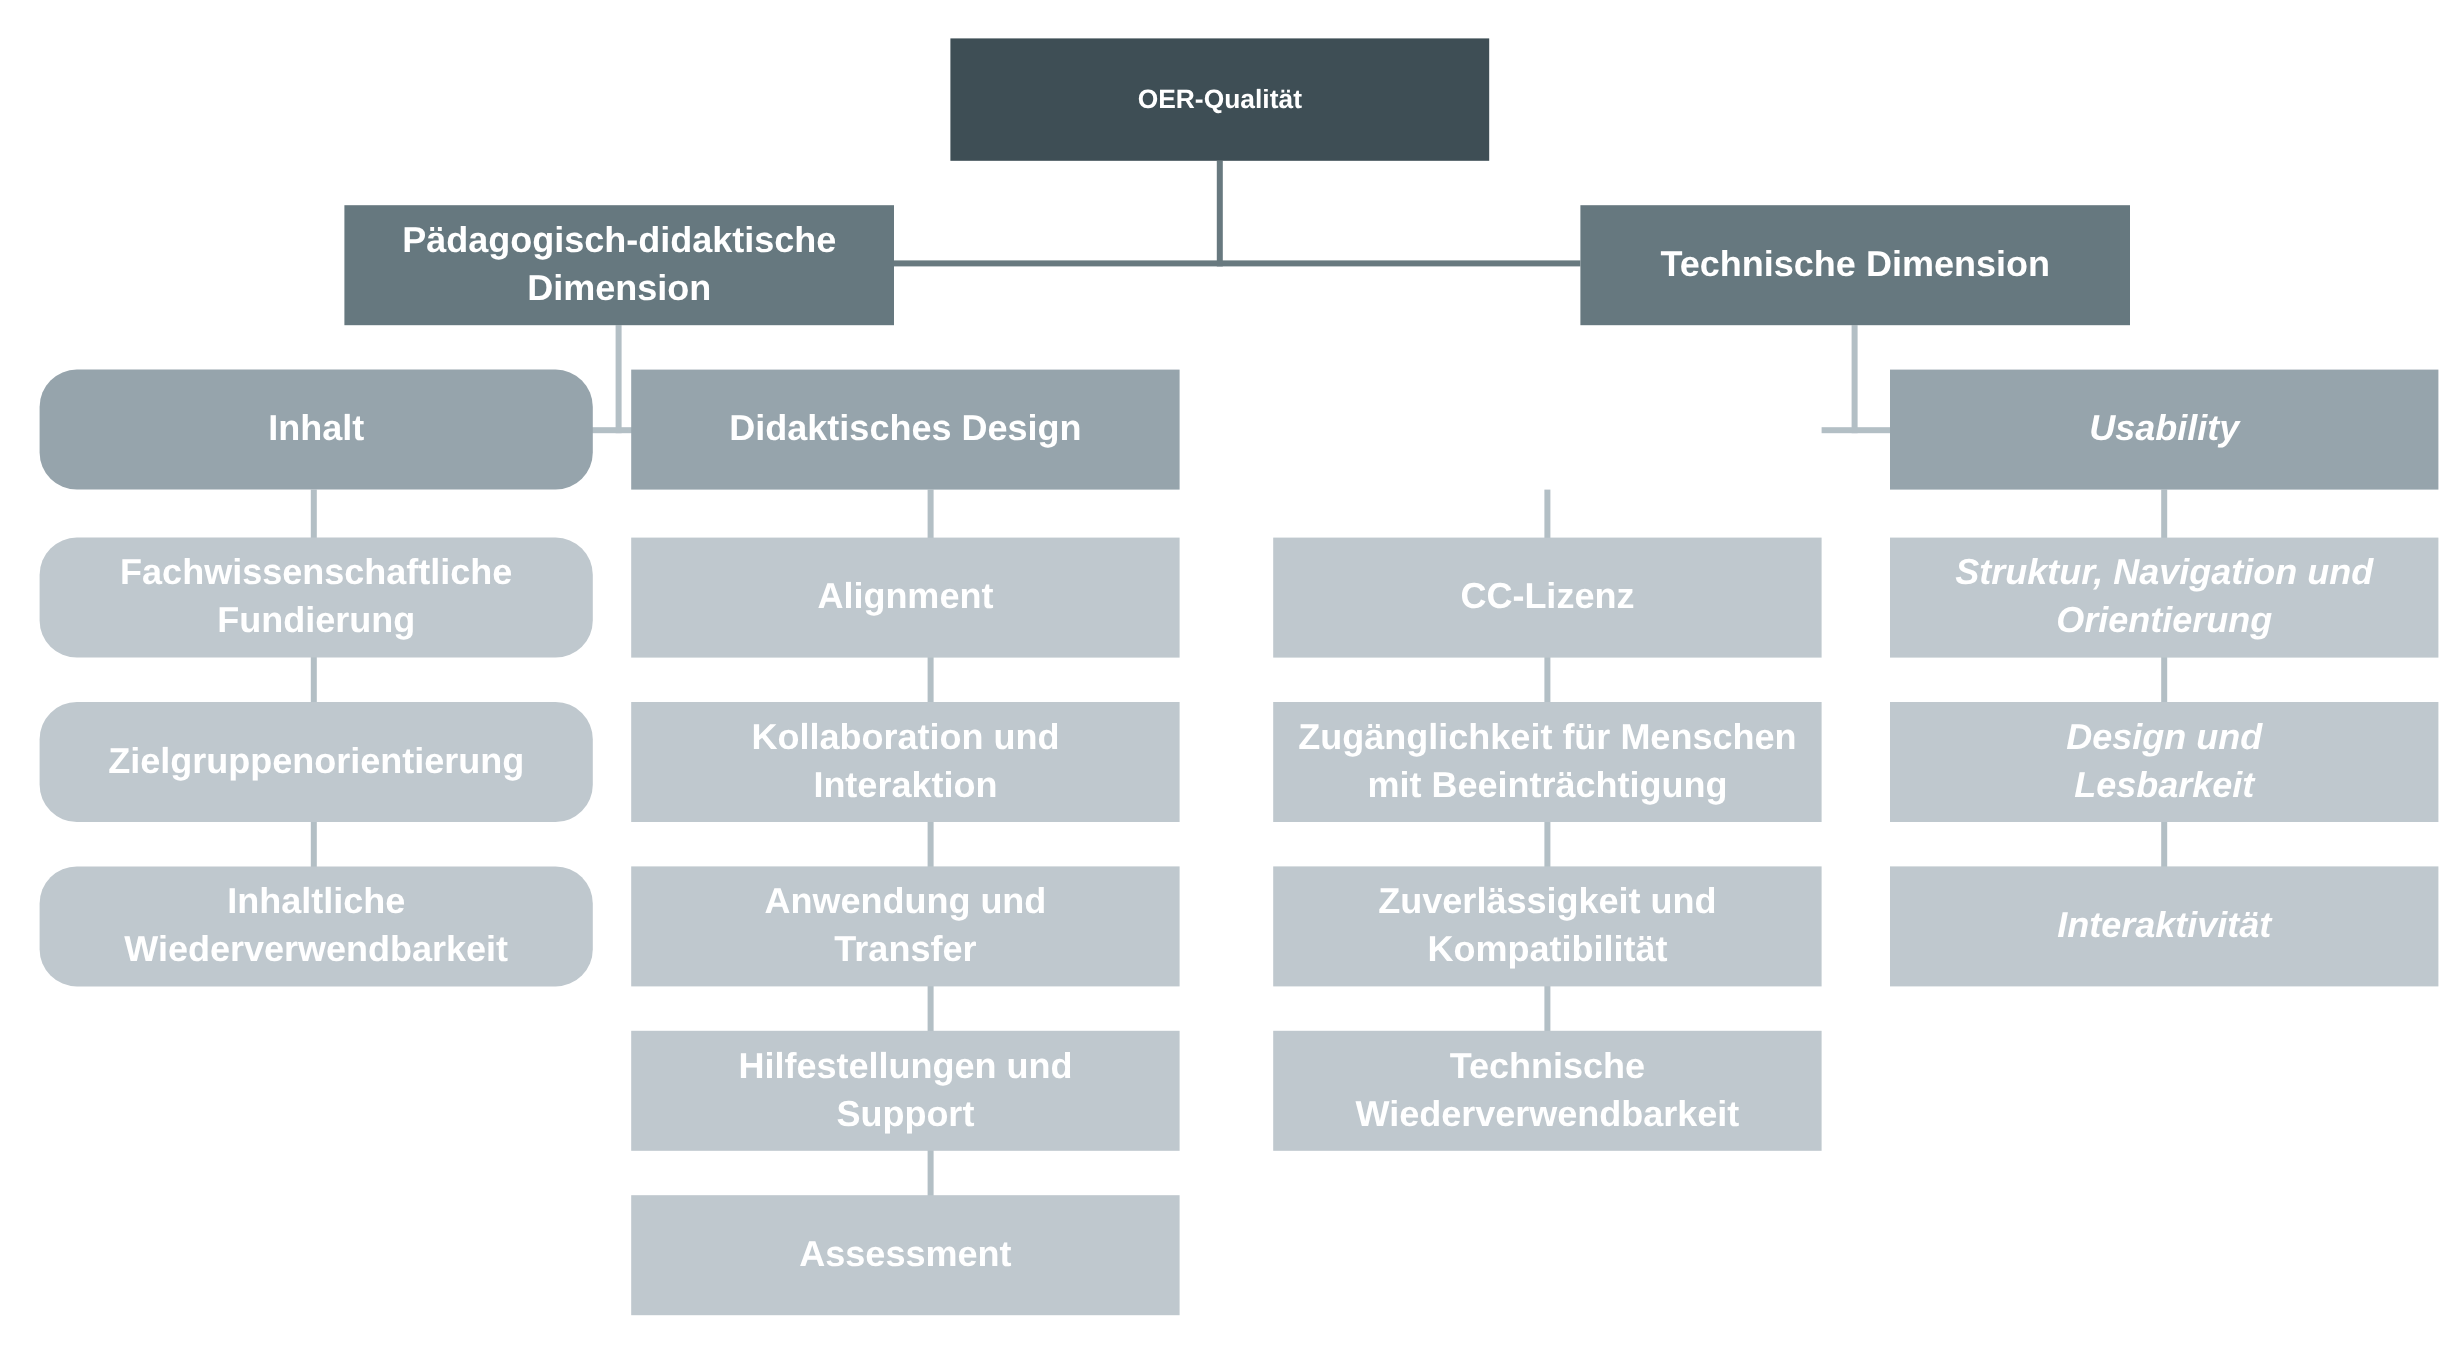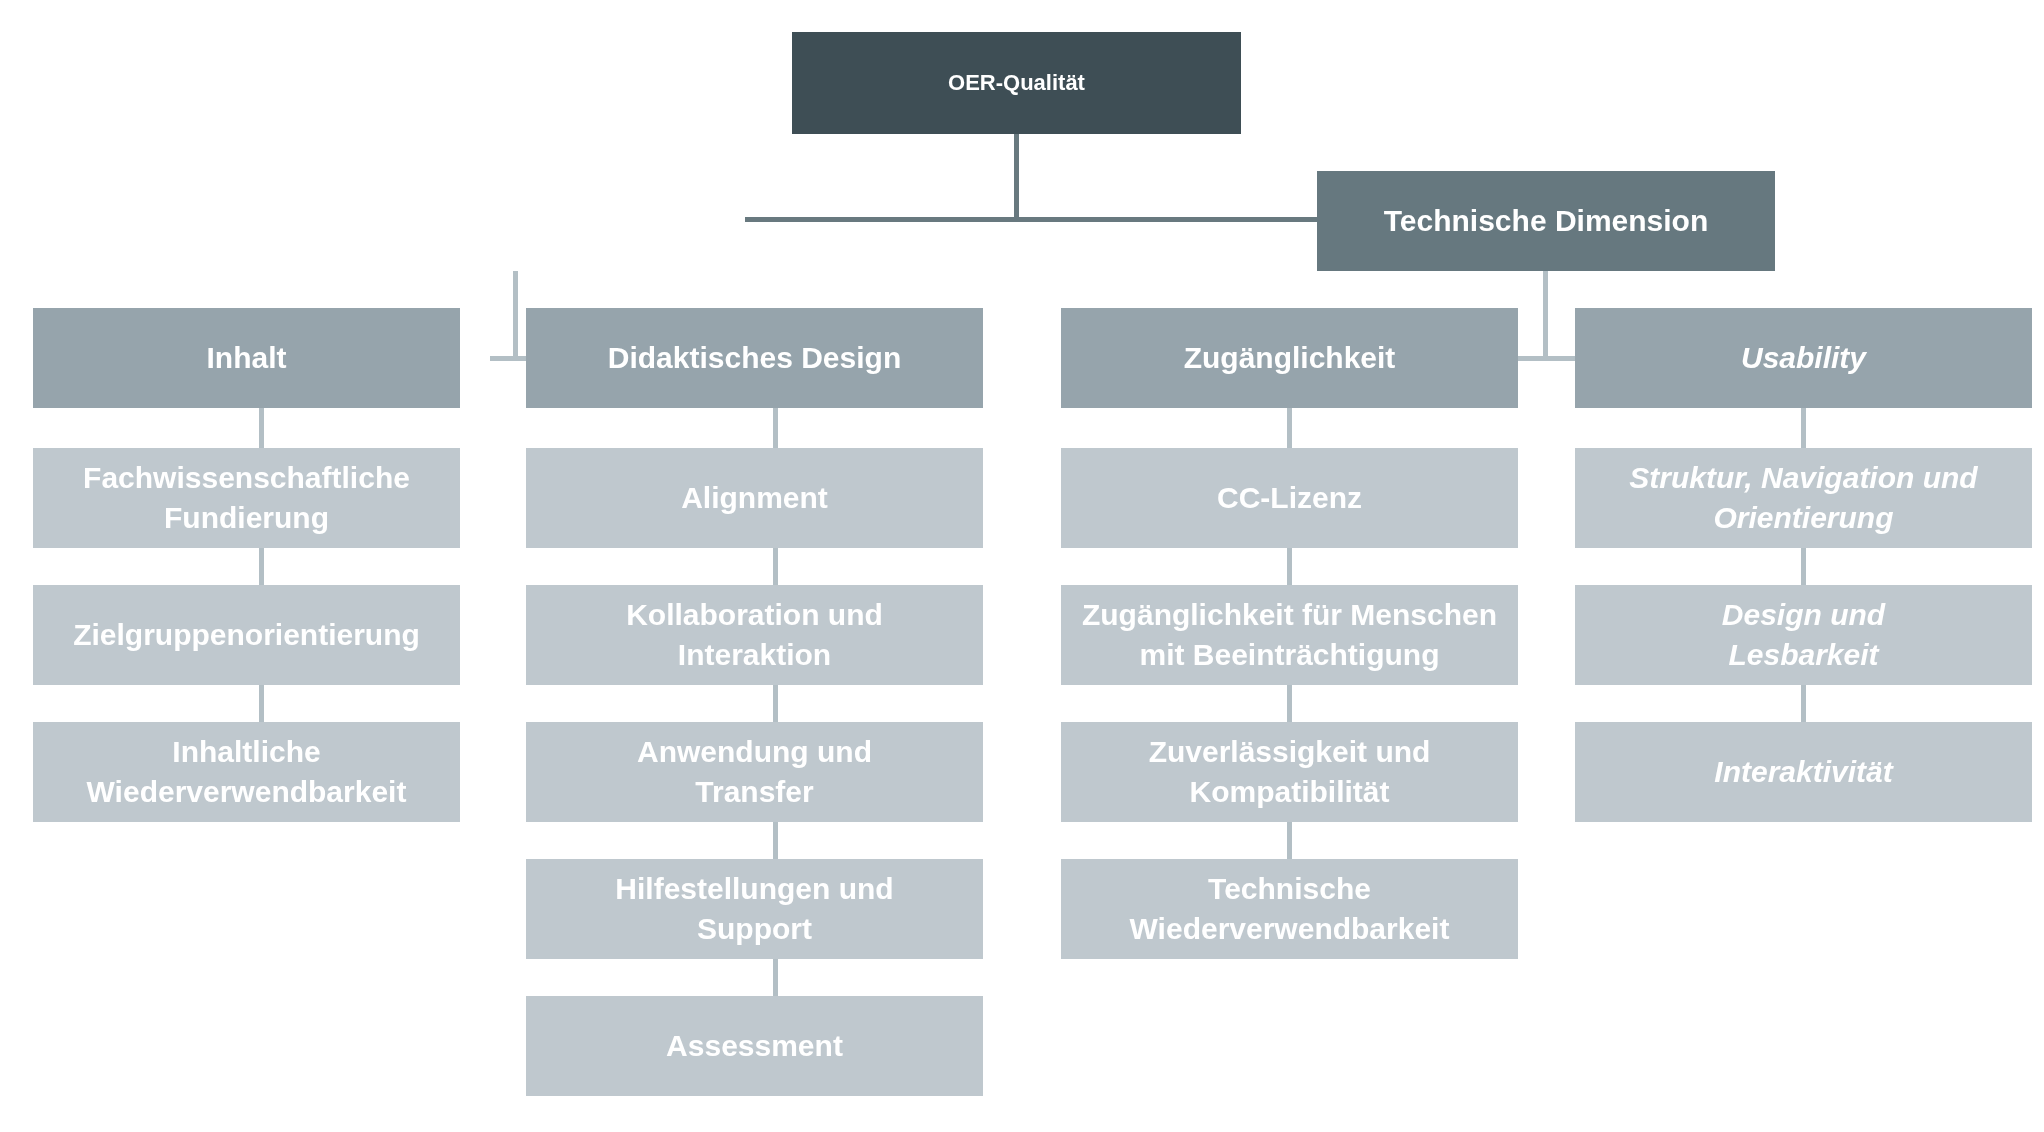--- a/index.html
+++ b/index.html
@@ -42,21 +42,21 @@
   .box.root     { background: var(--root-box,      #3e4e55); }
   .box.root .label { font-size: 22px; }
   .box.dim      { background: var(--dimension-box, #66787f); }
   .box.cat      { background: var(--category-box,  #96a4ac); }
   .box.leaf     { background: var(--item-box,      #bfc8ce); }
 
   
   .root { left: 792px;  top: 32px;  width: 449px; height: 102px; }
   .dim1 { left: 287px;  top: 171px; width: 458px; height: 100px; }
   .dim2 { left: 1317px; top: 171px; width: 458px; height: 100px; }
-  .c1 { left: 33px;   width: 427px; }
+  .c1 { left: 33px;   width: 461px; border-radius: 31px; }
   .c2 { left: 526px;  width: 457px; }
   .c3 { left: 1061px; width: 457px; }
   .c4 { left: 1575px; width: 457px; font-style: italic; }
   .rowH { top: 308px; height: 100px; }
   .row1 { top: 448px; height: 100px; }
   .row2 { top: 585px; height: 100px; }
   .row3 { top: 722px; height: 100px; }
   .row4 { top: 859px; height: 100px; }
   .row5 { top: 996px; height: 100px; }
 </style>
@@ -75,32 +75,33 @@
 
   <div class="line light" style="left:259px;  top:408px; width:5px;   height:318px;"></div>
   <div class="line light" style="left:773px;  top:408px; width:5px;   height:592px;"></div>
   <div class="line light" style="left:1287px; top:408px; width:5px;   height:455px;"></div>
   <div class="line light" style="left:1801px; top:408px; width:5px;   height:318px;"></div>
 
   <div class="box root">
     <span class="label">OER-Qualität</span>
   </div>
 
+  <div class="box dim dim1">
+    <span class="label">Pädagogisch-didaktische
+Dimension</span>
+  </div>
   <div class="box dim dim2">
     <span class="label">Technische Dimension</span>
   </div>
 
   <div class="box cat c1 rowH">
     <span class="label">Inhalt</span>
   </div>
   <div class="box cat c2 rowH">
     <span class="label">Didaktisches Design</span>
-  </div>
-  <div class="box cat c3 rowH">
-    <span class="label">Zugänglichkeit</span>
   </div>
   <div class="box cat c4 rowH">
     <span class="label">Usability</span>
   </div>
 
   <div class="box leaf c1 row1">
     <span class="label">Fachwissenschaftliche
 Fundierung</span>
   </div>
   <div class="box leaf c1 row2">

